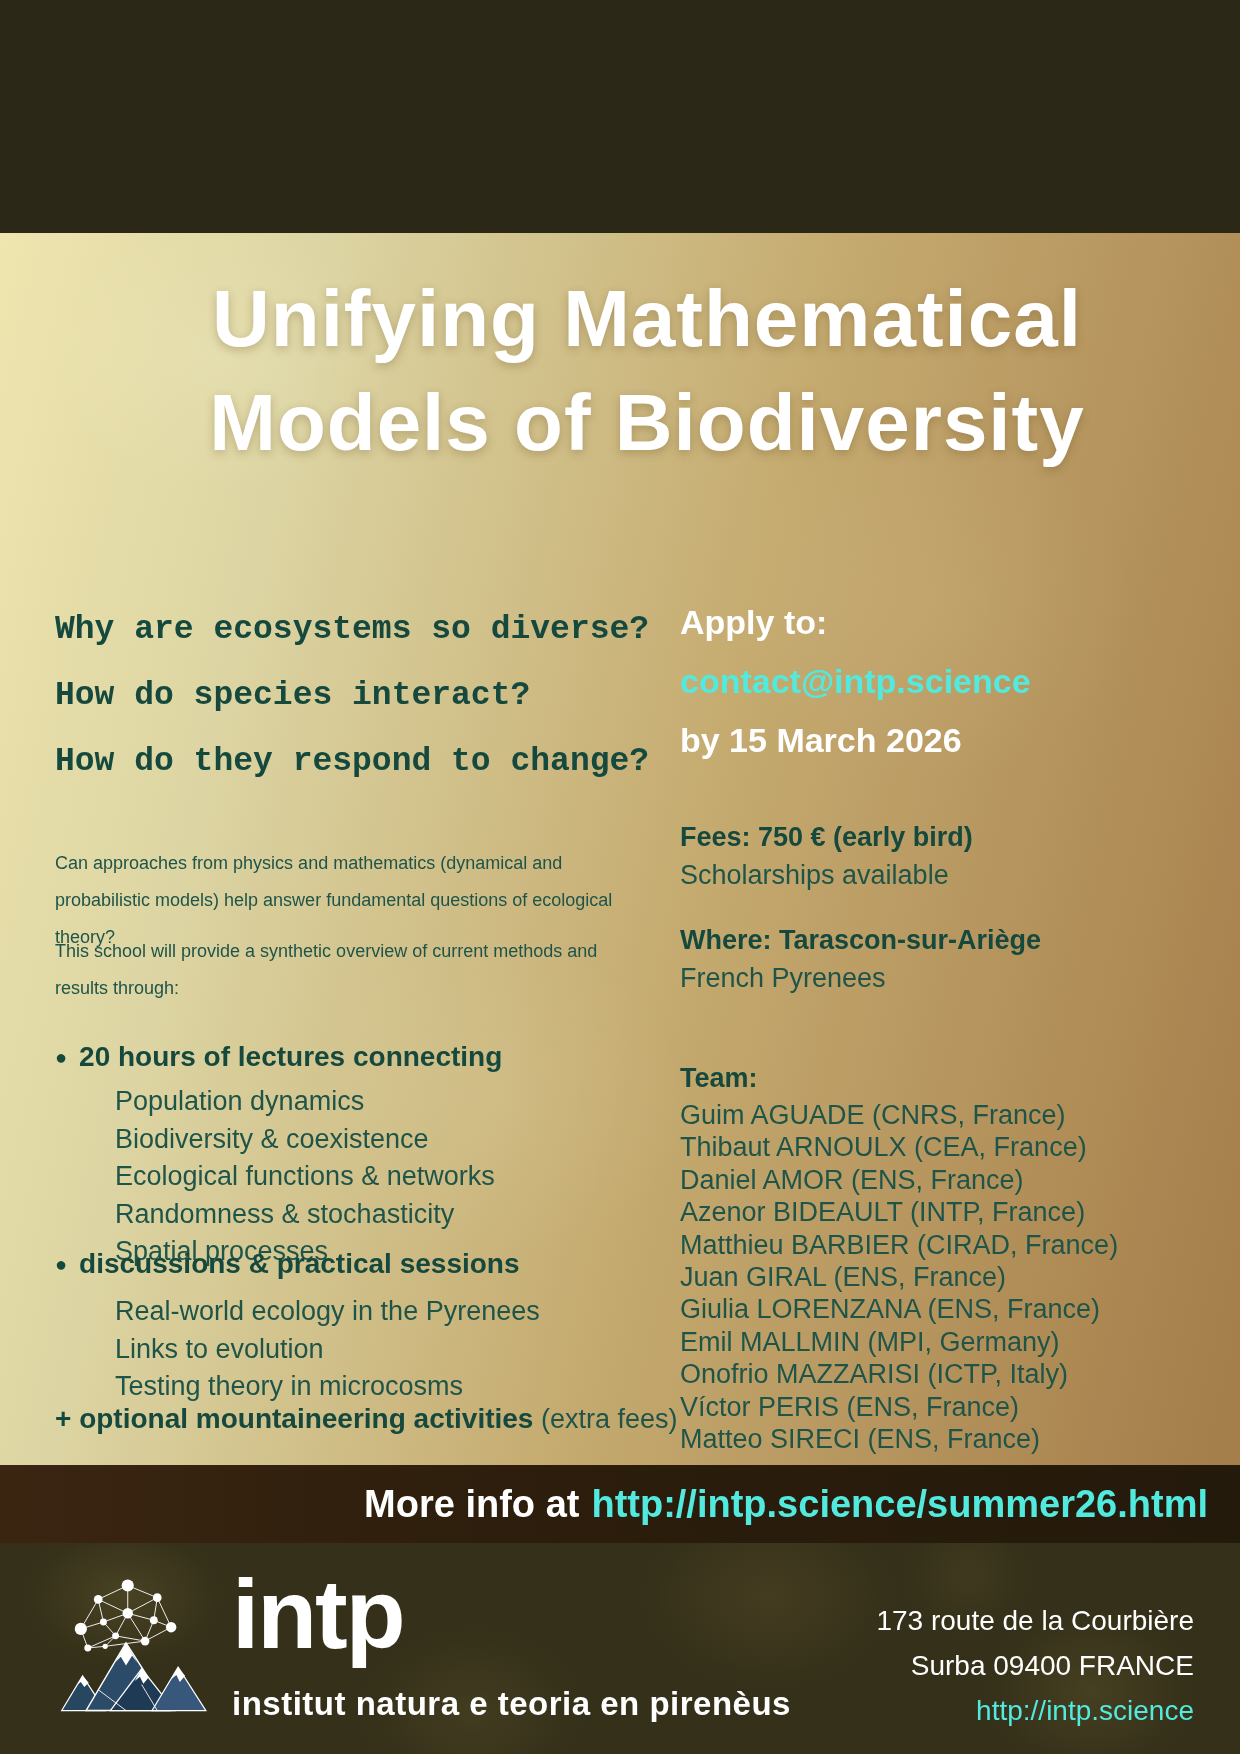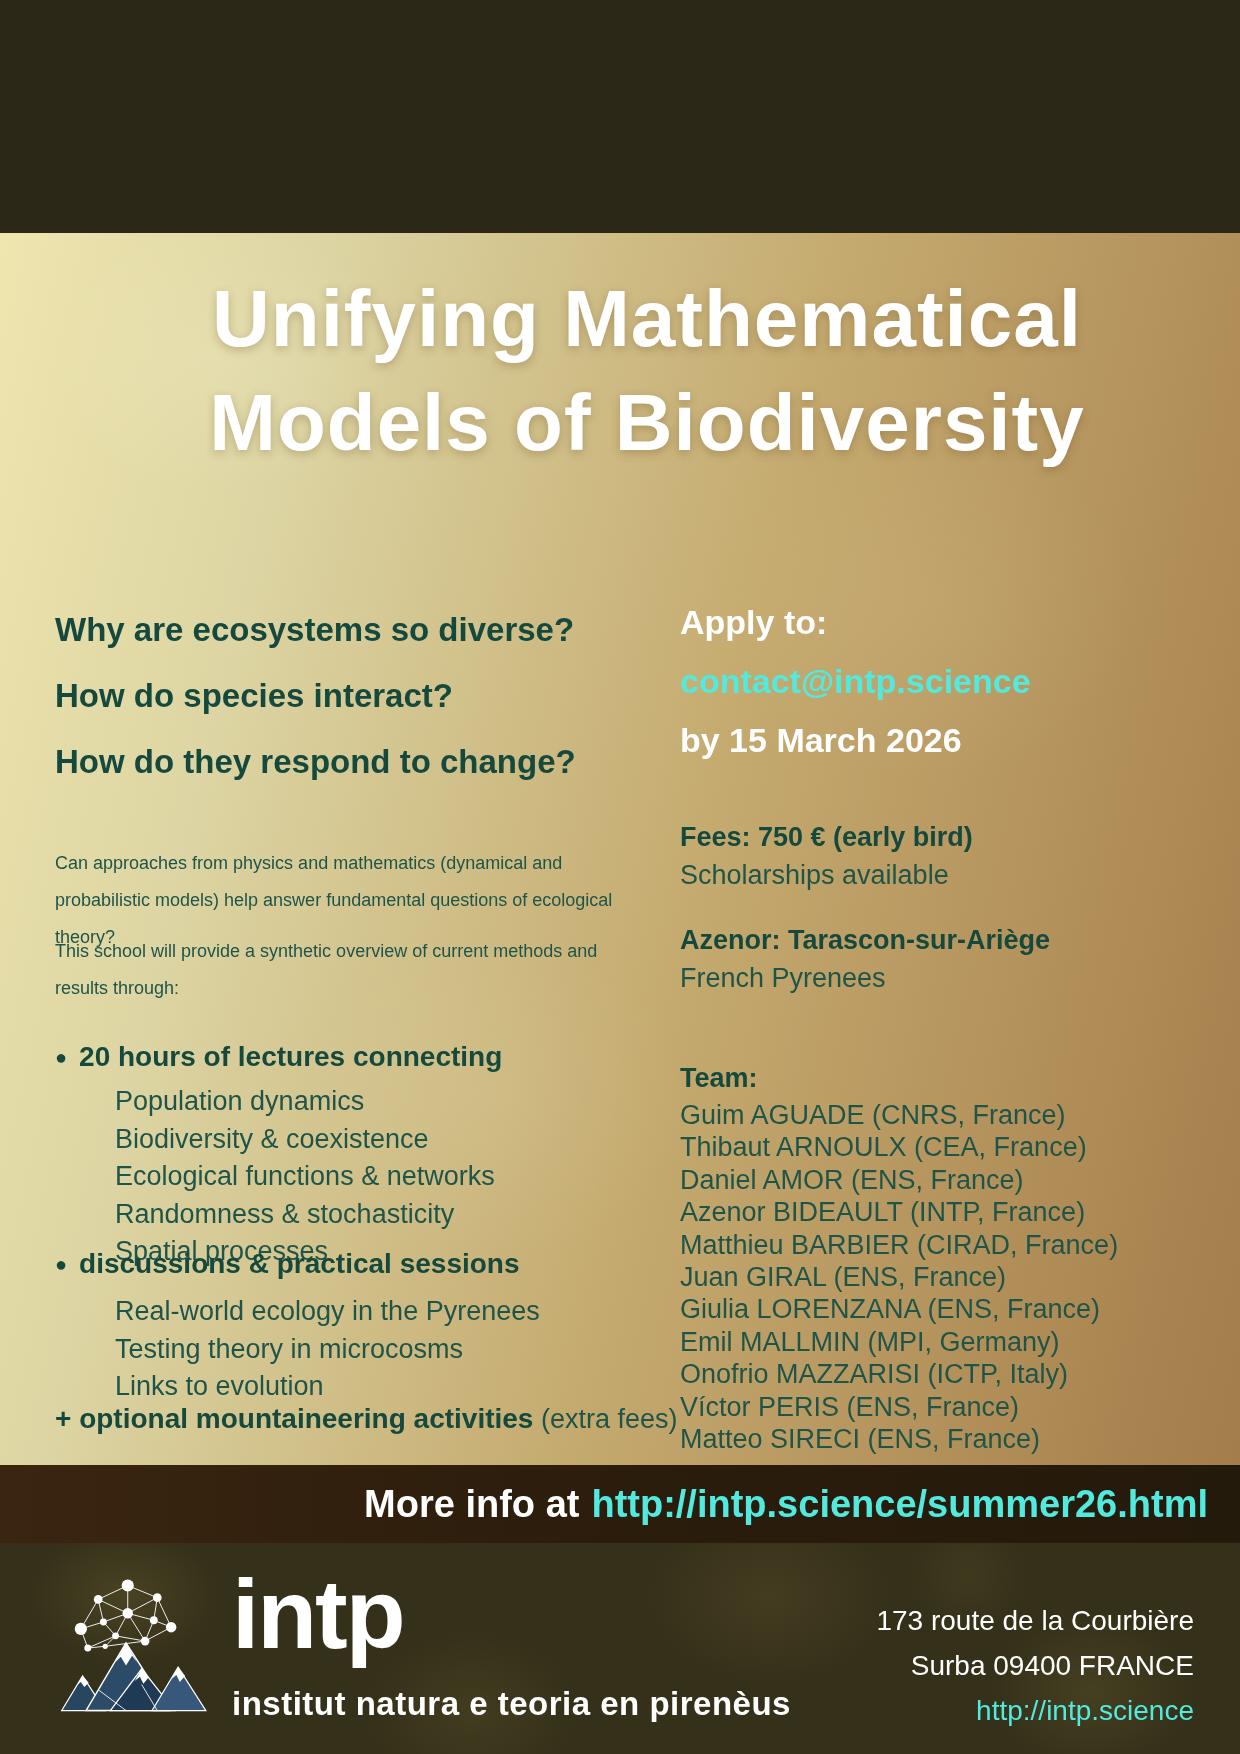--- a/index.html
+++ b/index.html
@@ -38,21 +38,21 @@
       linear-gradient(103deg,#eee5af 0%,#dcd4a2 22%,#c5ab70 55%,#aa8450 92%,#a37d4a 100%);
   }
   .poster-title{
     position:absolute;left:15px;top:34px;width:100%;text-align:center;
     color:#fff;font-size:80px;font-weight:bold;line-height:104px;letter-spacing:1px;
     text-shadow:0 3px 10px rgba(95,70,30,.30);white-space:nowrap;margin-left:12px;
   }
   .col-left{position:absolute;left:55px;top:0;width:610px;}
   .col-right{position:absolute;left:680px;top:0;width:520px;}
   .questions{position:absolute;left:0;top:364px;width:610px;
-    color:#16493e;font-size:33px;font-weight:bold;line-height:66px;white-space:nowrap;}
+    color:#16493e;font-size:33px;font-weight:bold;line-height:66px;white-space:nowrap;font-family:Liberation Mono, monospace;}
   .para{color:#1f5449;font-size:18px;line-height:37px;}
   .para-1{position:absolute;left:0;top:612px;width:600px;}
   .para-2{position:absolute;left:0;top:700px;width:600px;}
   .bullet-head{position:absolute;left:0;color:#16493e;font-size:28px;font-weight:bold;white-space:nowrap;}
   .bullet-head .dot{font-size:20px;vertical-align:2px;margin-right:12px;}
   .head-lectures{top:808px;}
   .head-sessions{top:1015px;}
   .sub-list{position:absolute;left:60px;margin:0;padding:0;list-style:none;
     color:#1f5449;font-size:27px;line-height:37.5px;white-space:nowrap;}
   .list-lectures{top:850px;}
@@ -125,41 +125,41 @@
         <li>Population dynamics</li>
         <li>Biodiversity &amp; coexistence</li>
         <li>Ecological functions &amp; networks</li>
         <li>Randomness &amp; stochasticity</li>
         <li>Spatial processes</li>
       </ul>
 
       <div class="bullet-head head-sessions"><span class="dot">●</span><span>discussions &amp; practical sessions</span></div>
       <ul class="sub-list list-sessions">
         <li>Real-world ecology in the Pyrenees</li>
+        <li>Links to evolution</li>
         <li>Testing theory in microcosms</li>
-        <li>Links to evolution</li>
       </ul>
 
       <div class="extra-line"><span class="b">+ optional mountaineering activities</span><span> (extra fees)</span></div>
     </div>
 
     <div class="col-right">
       <div class="apply-block">
         <div>Apply to:</div>
         <div><a href="#" class="apply-email">contact@intp.science</a></div>
         <div>by 15 March 2026</div>
       </div>
 
       <div class="fees-block">
         <div class="bold-teal">Fees: 750 € (early bird)</div>
         <div>Scholarships available</div>
       </div>
 
       <div class="where-block">
-        <div class="bold-teal">Azenor: Tarascon-sur-Ariège</div>
+        <div class="bold-teal">Where: Tarascon-sur-Ariège</div>
         <div>French Pyrenees</div>
       </div>
 
       <div class="team-label">Team:</div>
       <ul class="team-list">
         <li>Guim AGUADE (CNRS, France)</li>
         <li>Thibaut ARNOULX (CEA, France)</li>
         <li>Daniel AMOR (ENS, France)</li>
         <li>Azenor BIDEAULT (INTP, France)</li>
         <li>Matthieu BARBIER (CIRAD, France)</li>

